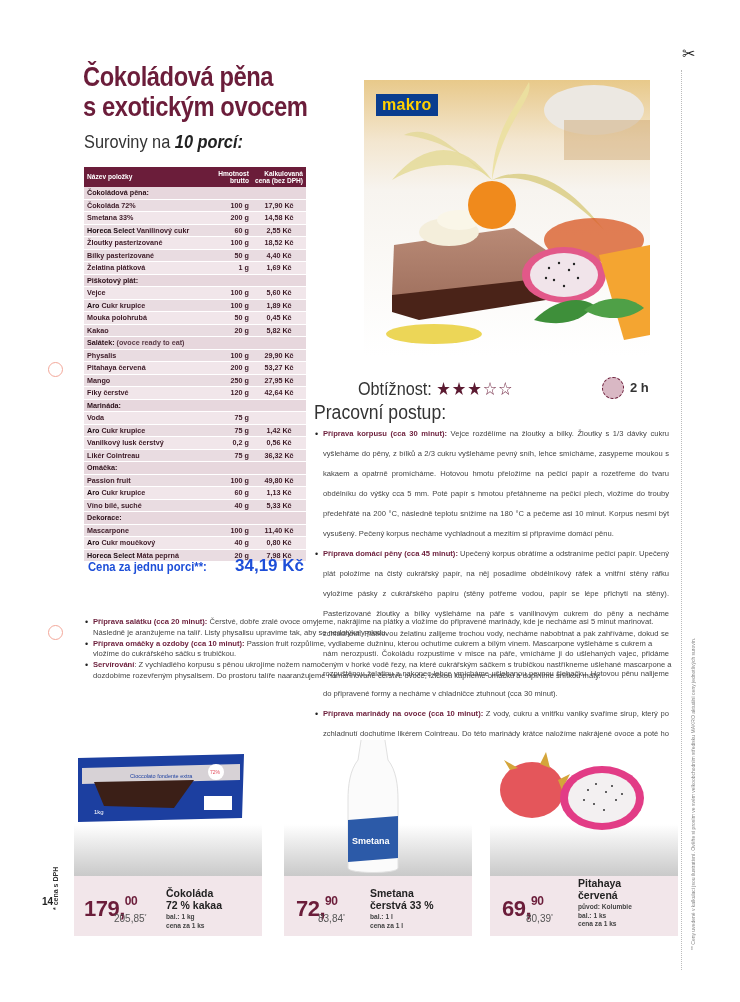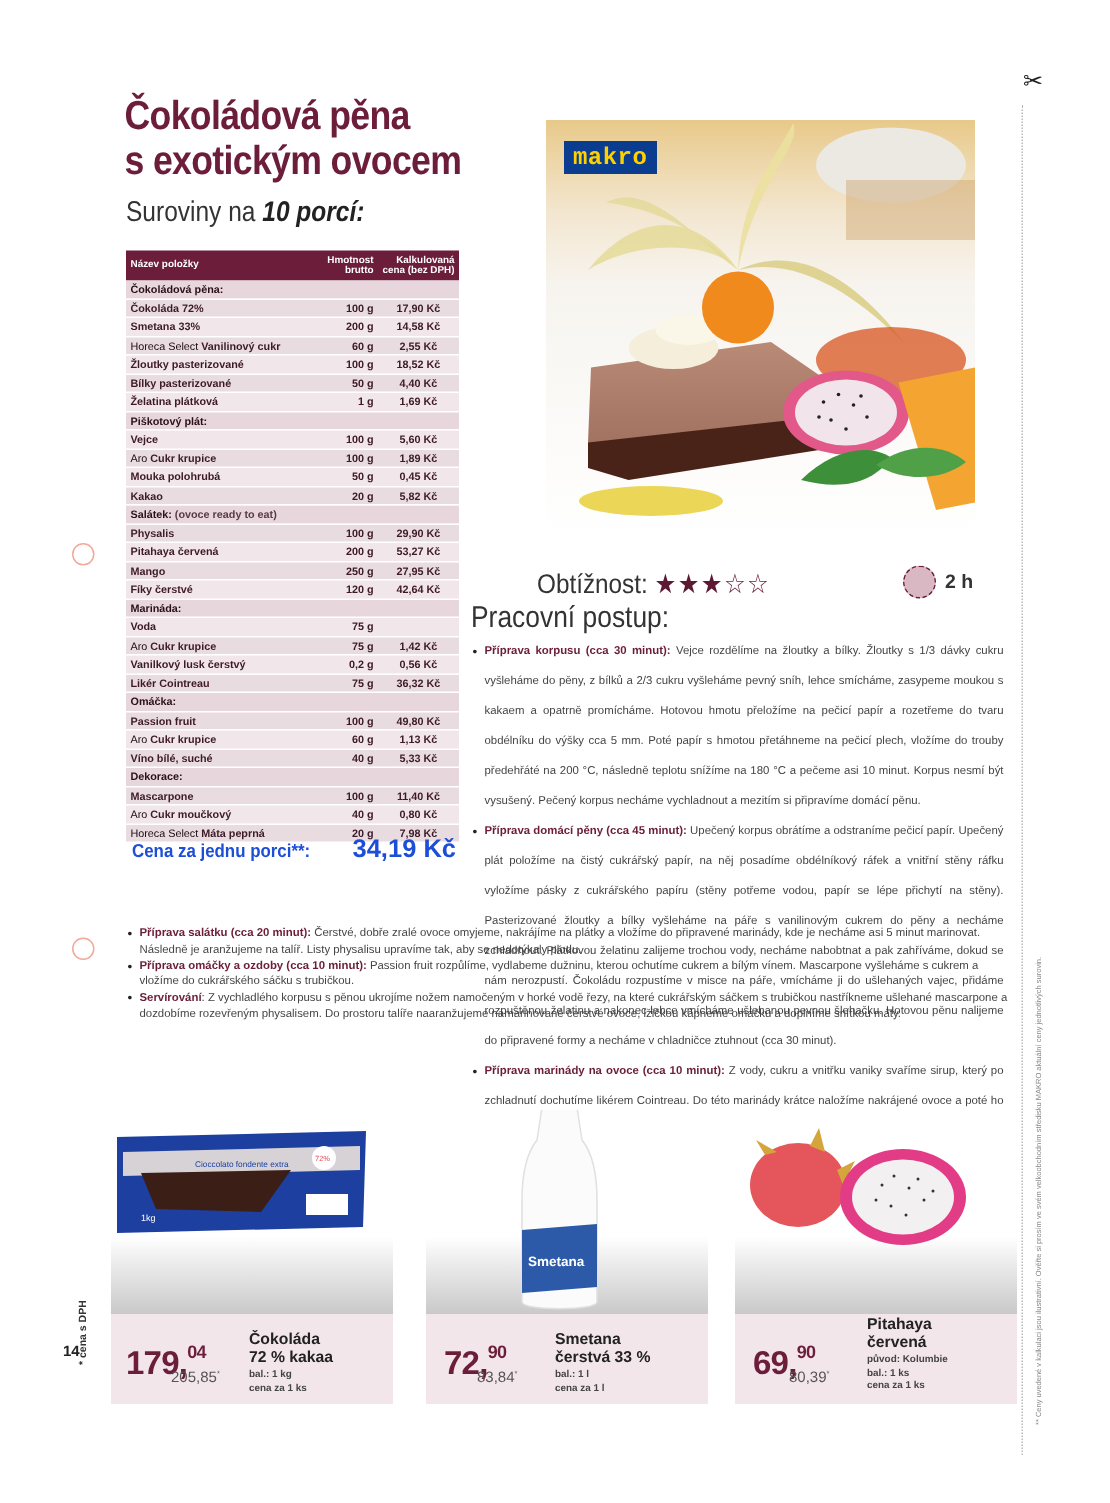--- a/index.html
+++ b/index.html
@@ -12,29 +12,29 @@
 
   .ing-table { position: absolute; left: 84px; top: 167px; width: 222px; border-collapse: collapse; font-size: 7.2px; font-weight: bold; }
   .ing-table th { background: #6b1d3a; color: #fff; font-size: 6.6px; padding: 2px 3px; text-align: left; height: 20px; vertical-align: middle; line-height: 7.5px; }
   .ing-table th.num { text-align: right; }
   .ing-table td { padding: 0 3px; height: 11.5px; line-height: 11.5px; color: #3c1a26; border-bottom: 1px solid #fff; white-space: nowrap; }
   .ing-table tr.cat td { background: #e7d7dd; color: #2a0f18; }
   .ing-table tr.item td { background: #f1e6ea; }
   .ing-table tr.item:nth-of-type(even) td { background: #e9dce1; }
   .ing-table td.w { text-align: right; width: 36px; }
   .ing-table td.p { text-align: center; width: 52px; }
-  .ing-table td .brand { font-weight: 400; color: #1a0a10; }
+  .ing-table td .brand { font-weight: 700; color: #1a0a10; }
   .ing-table td .rest { font-weight: bold; color: #5a3a46; }
 
   .total { position: absolute; left: 88px; top: 556px; width: 216px; display: flex; justify-content: space-between; align-items: baseline; color: #1d4ed8; font-weight: bold; }
   .total .lbl { font-size: 12.5px; transform: scaleX(0.9); transform-origin: left; white-space: nowrap; }
   .total .val { font-size: 17px; }
 
   .photo { position: absolute; left: 364px; top: 80px; width: 286px; height: 276px; overflow: hidden; background: linear-gradient(180deg, #e8c98a 0%, #f3e6cf 22%, #f7f4ef 40%, #ffffff 100%); }
-  .makro { position: absolute; left: 12px; top: 14px; background: #0a3d8f; color: #ffd000; font-weight: bold; font-size: 16px; padding: 2px 6px; letter-spacing: 0.3px; font-family: Liberation Mono, monospace; }
+  .makro { position: absolute; left: 12px; top: 14px; background: #0a3d8f; color: #ffd000; font-weight: bold; font-size: 16px; padding: 2px 6px; letter-spacing: 0.3px; }
 
   .difficulty { position: absolute; left: 358px; top: 378px; font-size: 18px; color: #333; white-space: nowrap; transform: scaleX(0.9); transform-origin: left; }
   .difficulty .stars { color: #5b1a31; letter-spacing: 1px; }
   .difficulty .stars .empty { color: #6b1d3a; }
   .clock { position: absolute; left: 602px; top: 377px; width: 22px; height: 22px; border-radius: 50%; background: #d9b8c4; border: 1.5px dashed #6b1d3a; }
   .time { position: absolute; left: 630px; top: 380px; font-weight: bold; font-size: 13px; color: #333; }
 
   .proc-title { position: absolute; left: 314px; top: 401px; font-size: 20px; color: #333; transform: scaleX(0.88); transform-origin: left; white-space: nowrap; }
 
   .steps { position: absolute; left: 314px; top: 424px; width: 355px; list-style: none; font-size: 7.6px; line-height: 20px; color: #444; text-align: justify; }
@@ -301,21 +301,21 @@
       <path d="M8 28 L166 24 L166 40 L8 44 Z" fill="#d7d2d6"></path>
       <path d="M20 42 L120 40 L100 68 L30 66 Z" fill="#3b1f17"></path>
       <text x="56" y="38" font-size="5.5" fill="#1c3fa0" font-family="Liberation Sans, sans-serif">Cioccolato fondente extra</text>
       <text x="20" y="74" font-size="6" fill="#fff" font-family="Liberation Sans, sans-serif">1kg</text>
       <circle cx="142" cy="32" r="8" fill="#fff"></circle>
       <text x="136" y="34" font-size="5" fill="#e24b5b" font-family="Liberation Sans, sans-serif">72%</text>
       <rect x="130" y="56" width="28" height="14" fill="#fff"></rect>
     </svg>
   </div>
   <div class="price-area">
-    <div class="price" style="left:10px;"><span>179,</span><sup>04</sup></div>
+    <div class="price" style="left:10px;"><span>179,</span><sup>00</sup></div>
     <div class="old" style="left:40px;"><span>205,85</span><sup>*</sup></div>
     <div class="pname" style="left:92px; top:12px;">
         <div>Čokoláda</div>
         <div>72 % kakaa</div>
       </div>
     <div class="pmeta" style="left:92px; top:37px;">
         <div>bal.: 1 kg</div>
         <div>cena za 1 ks</div>
       </div>
   </div>

